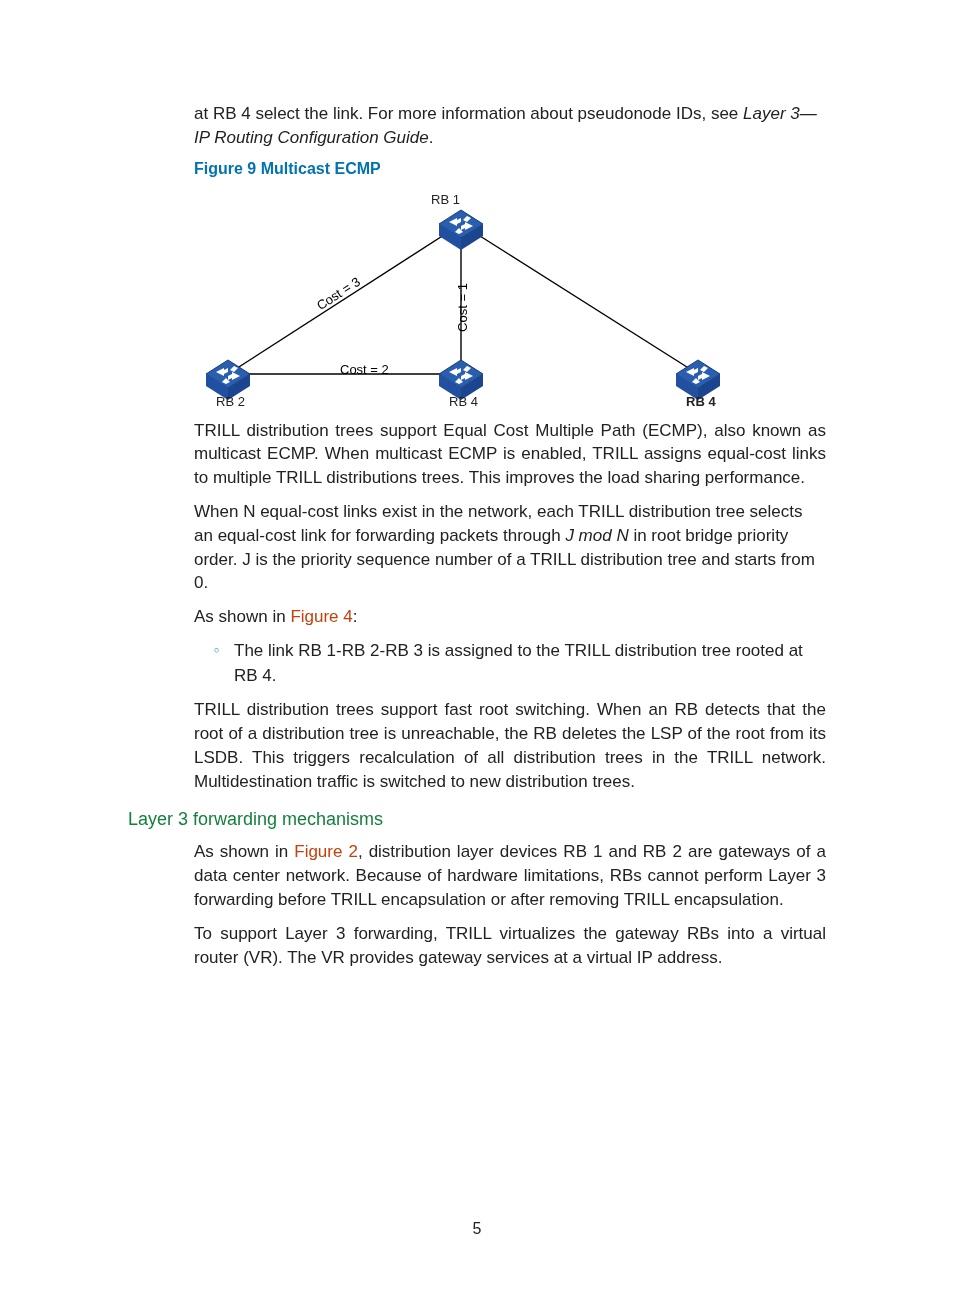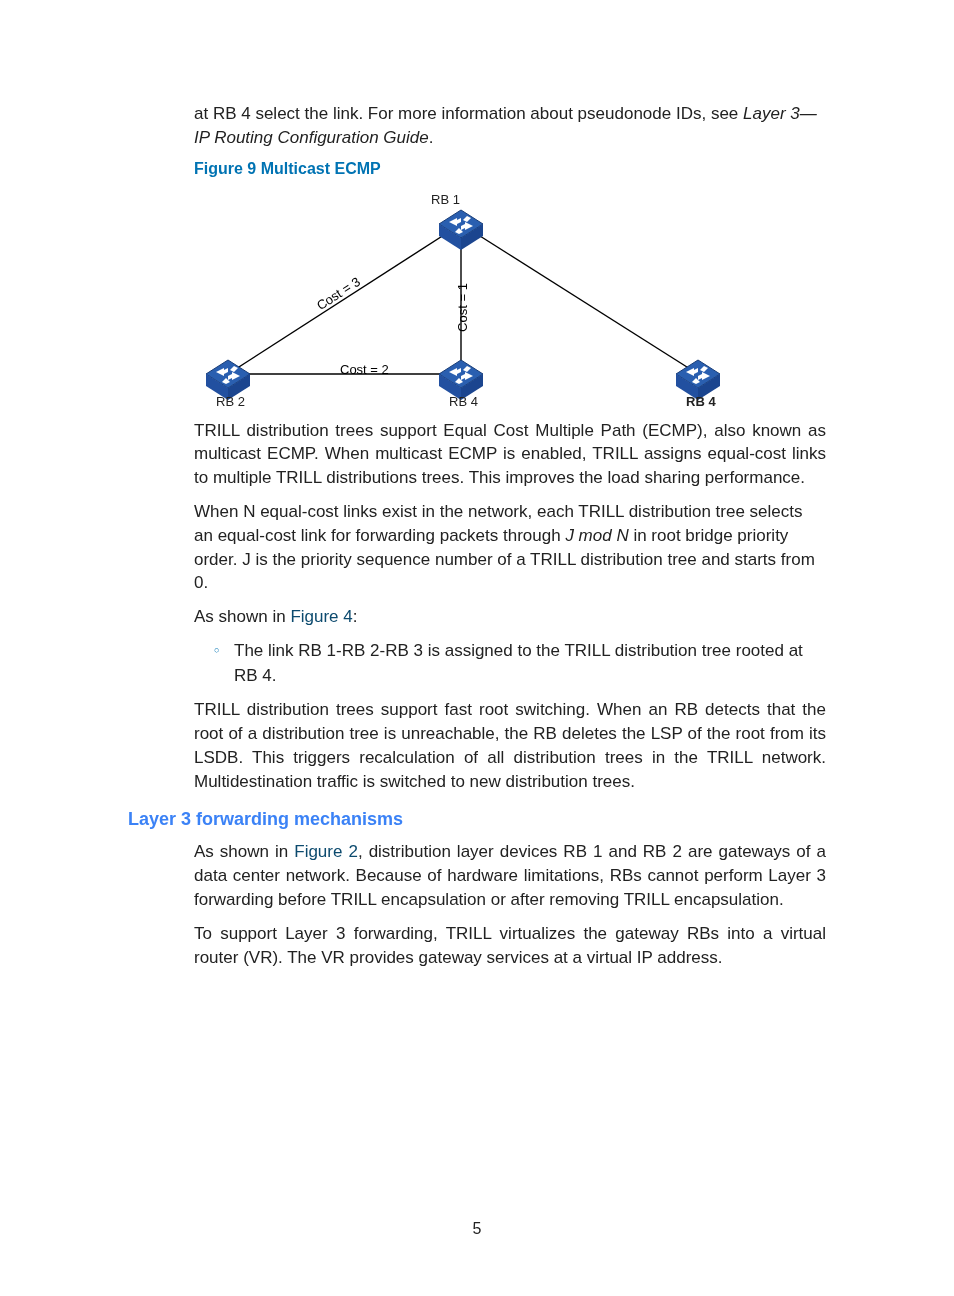--- a/index.html
+++ b/index.html
@@ -26,26 +26,26 @@
   .justify { text-align: justify; }
   .italic { font-style: italic; }
   .figure-title {
     color: #0073b3;
     font-weight: bold;
     font-size: 16px;
     margin-top: 8px;
     margin-bottom: 6px;
   }
   .section-title {
-    color: #3b82f6;
-    font-weight: bold;
+    color: #15803d;
+    font-weight: normal;
     font-size: 18px;
     margin: 16px 0 10px 0;
   }
-  .link { color: #0c4a6e; }
+  .link { color: #c2410c; }
   ul.circle {
     list-style: none;
     padding-left: 24px;
     margin: 6px 0;
   }
   ul.circle li {
     position: relative;
     padding-left: 16px;
     margin: 6px 0;
     line-height: 1.45;

